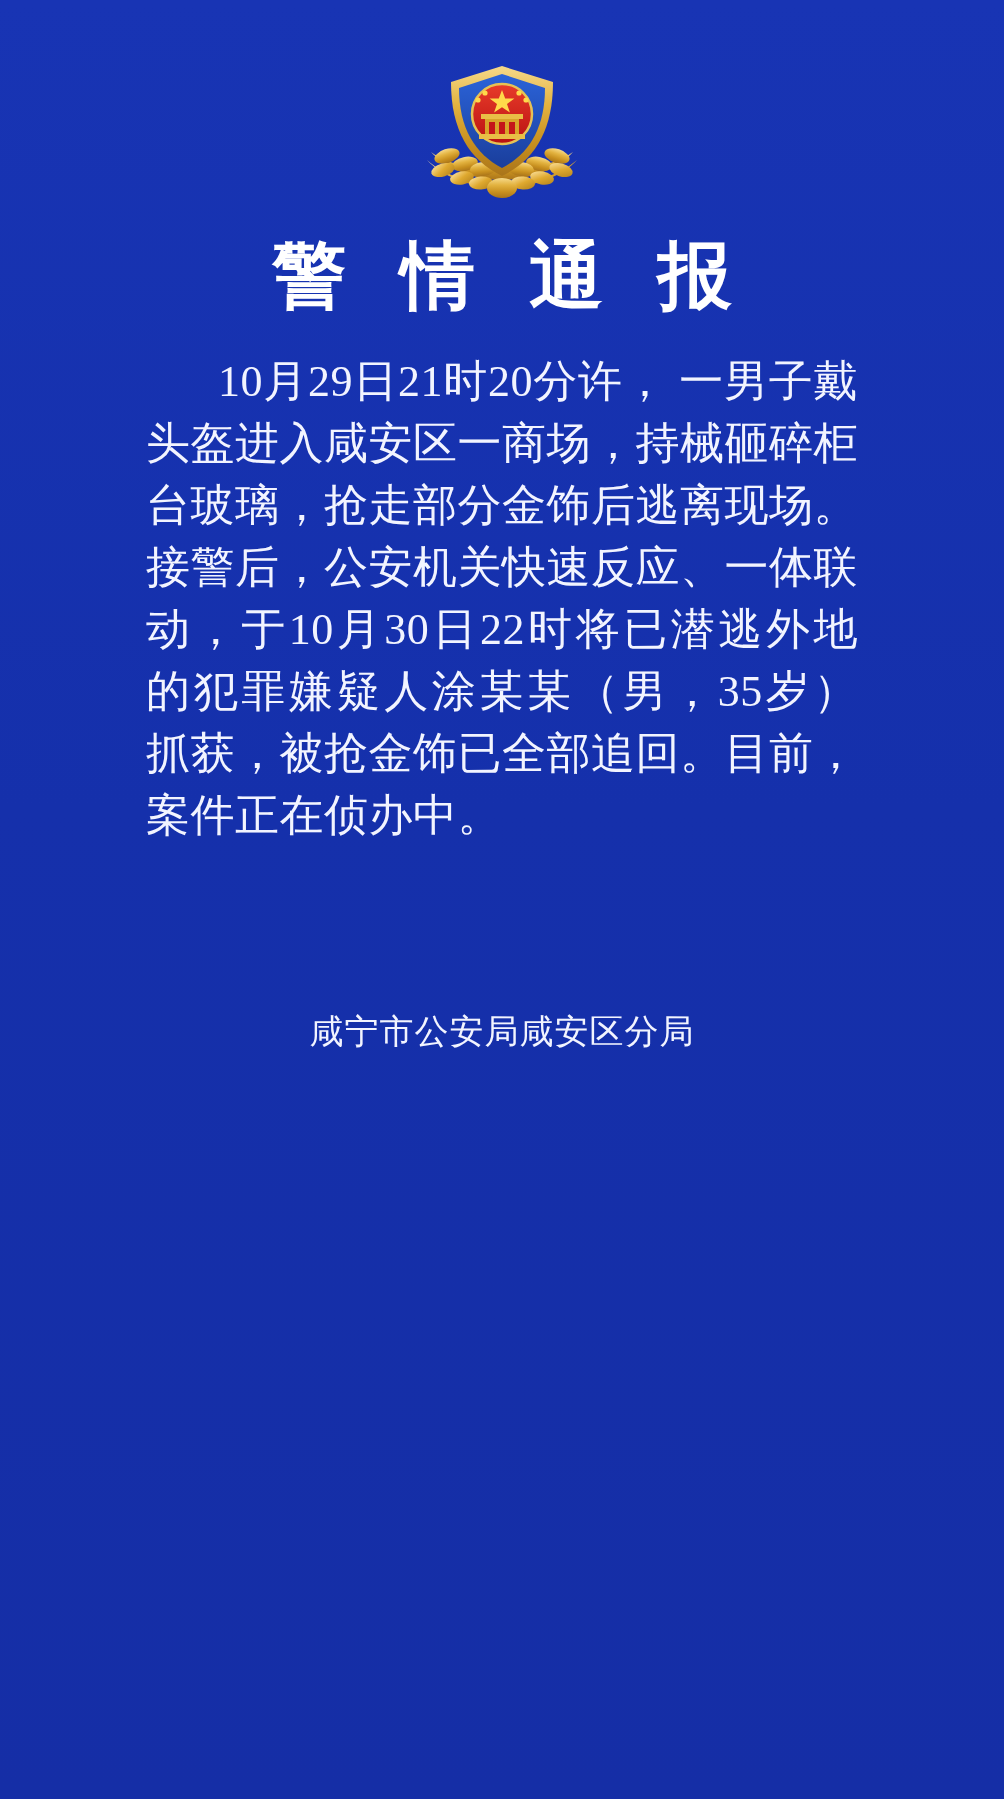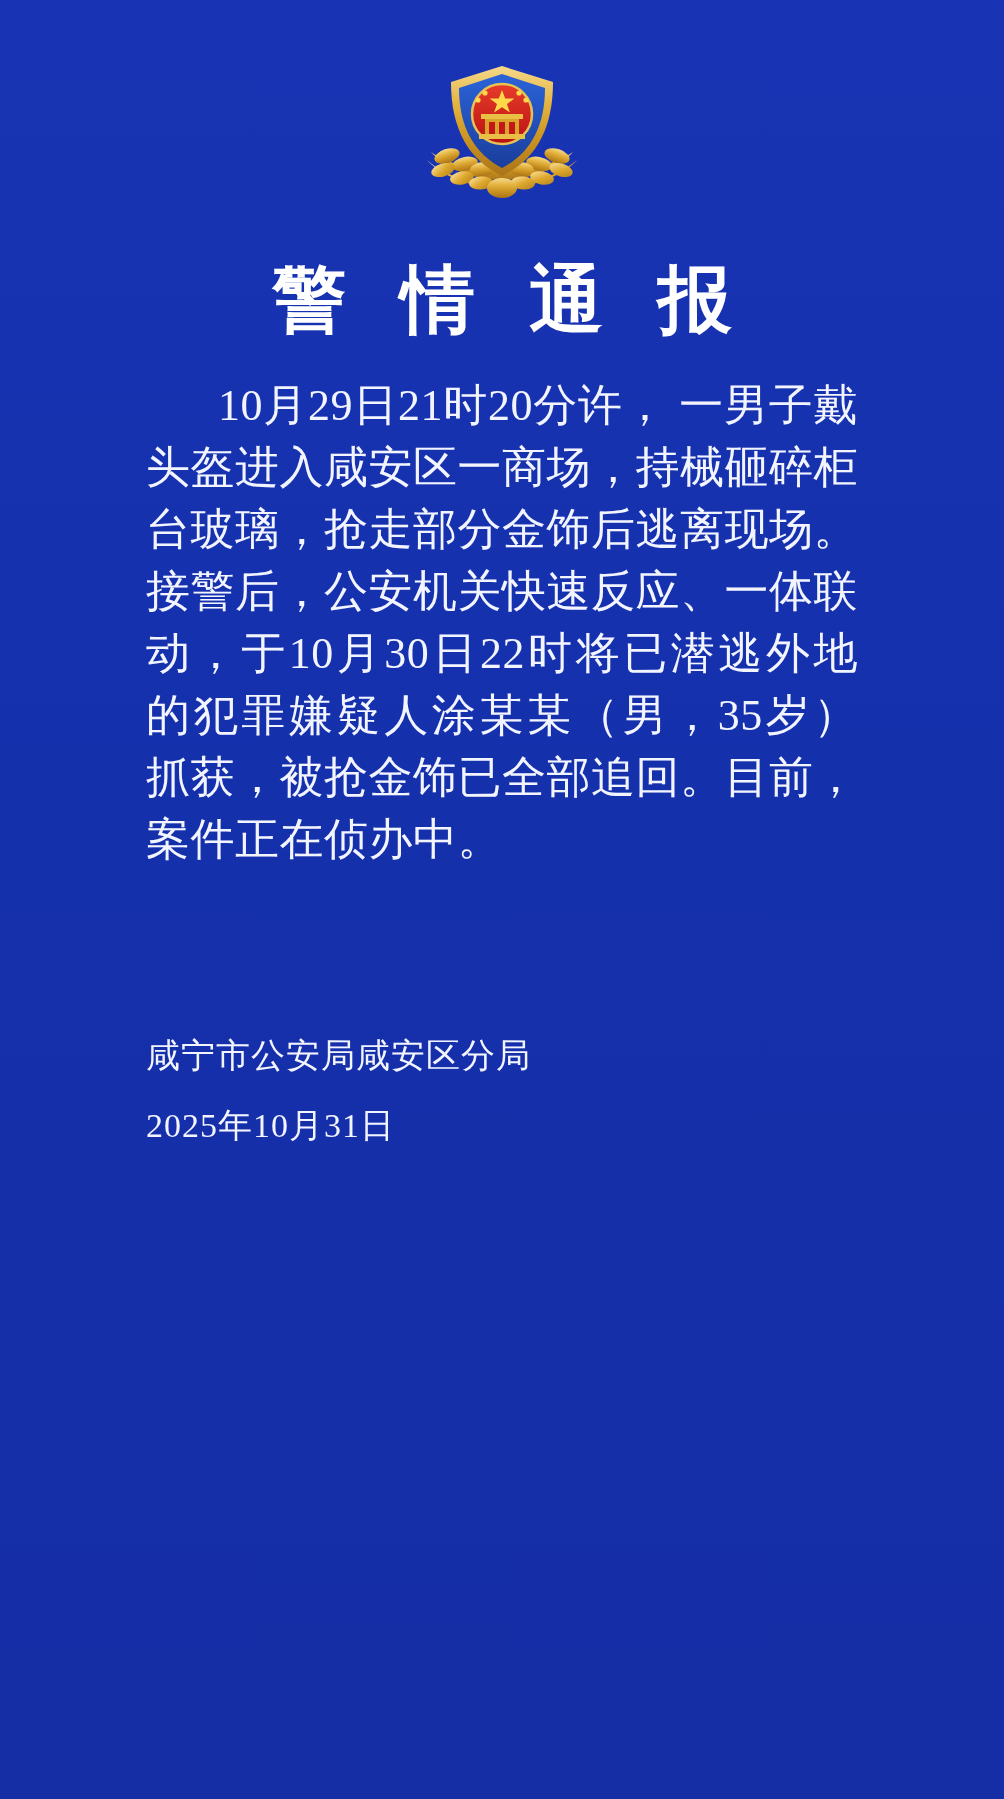--- a/index.html
+++ b/index.html
@@ -27,21 +27,21 @@
     justify-content: center;
     padding-top: 60px;
   }
   .emblem {
     width: 170px;
     height: 160px;
     position: relative;
   }
   
   .title {
-    margin-top: 34px;
+    margin-top: 10px;
     text-align: center;
     color: #ffffff;
     font-size: 74px;
     font-weight: bold;
     letter-spacing: 18px;
     text-indent: 18px;
     line-height: 1.25;
     font-family: "Liberation Serif", "DejaVu Serif", serif;
   }
   
@@ -56,20 +56,21 @@
     text-indent: 72px;
     font-family: "Liberation Serif", "DejaVu Serif", serif;
     letter-spacing: 0.5px;
   }
   
   .signature {
     margin-top: 150px;
     width: 712px;
     margin-left: auto;
     margin-right: auto;
+    text-align: center;
     color: #f2f4ff;
     font-family: "Liberation Serif", "DejaVu Serif", serif;
   }
   .sig-org {
     font-size: 34px;
     line-height: 70px;
     letter-spacing: 1px;
   }
   .sig-date {
     font-size: 34px;
@@ -155,16 +156,15 @@
       </svg>
     </div>
   </div>
 
   <div class="title">警 情 通 报</div>
 
   <div class="body-text">10月29日21时20分许， 一男子戴头盔进入咸安区一商场，持械砸碎柜台玻璃，抢走部分金饰后逃离现场。接警后，公安机关快速反应、一体联动，于10月30日22时将已潜逃外地的犯罪嫌疑人涂某某（男，35岁）抓获，被抢金饰已全部追回。目前，案件正在侦办中。</div>
 
   <div class="signature">
     <div class="sig-org">咸宁市公安局咸安区分局</div>
-    <div class="sig-date">2025年10月31日</div>
   </div>
 
 </div>
 
 </body></html>

